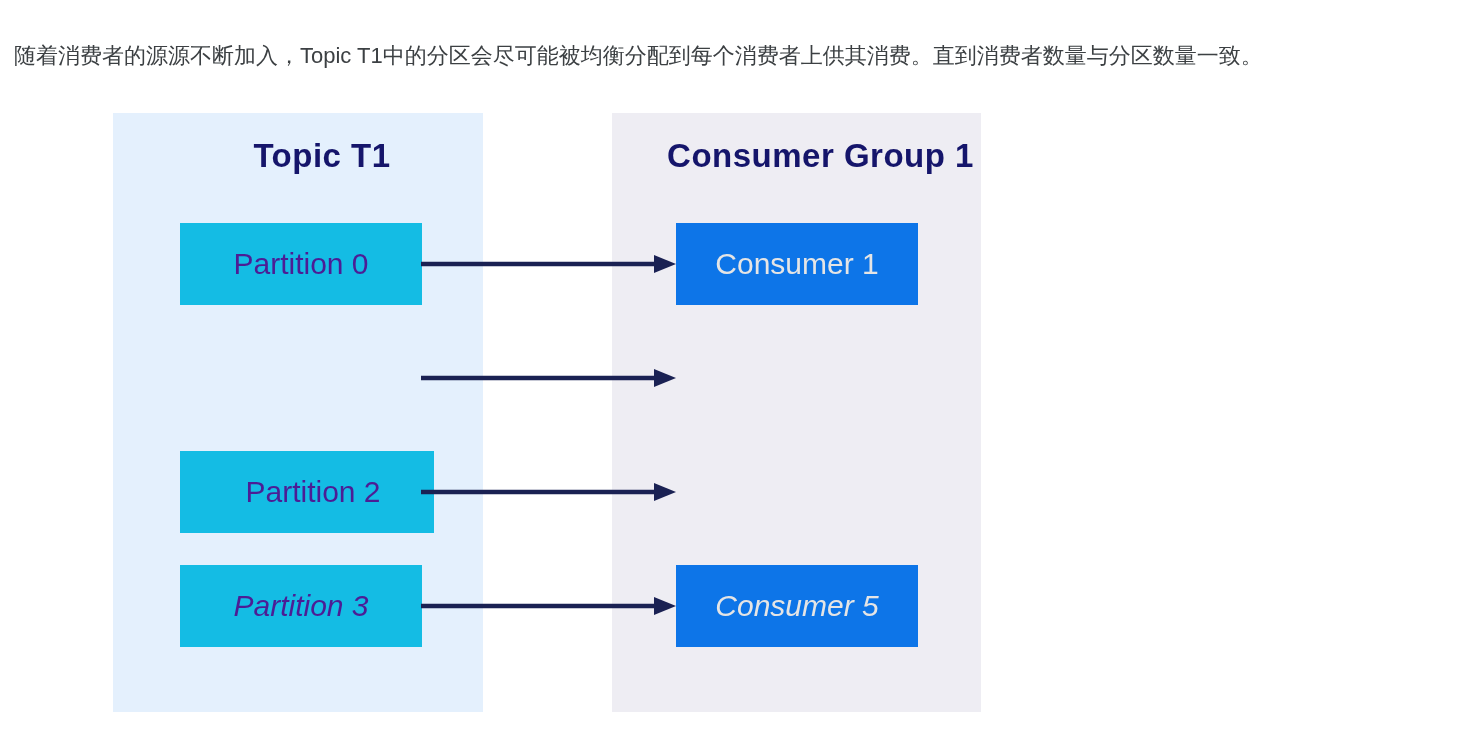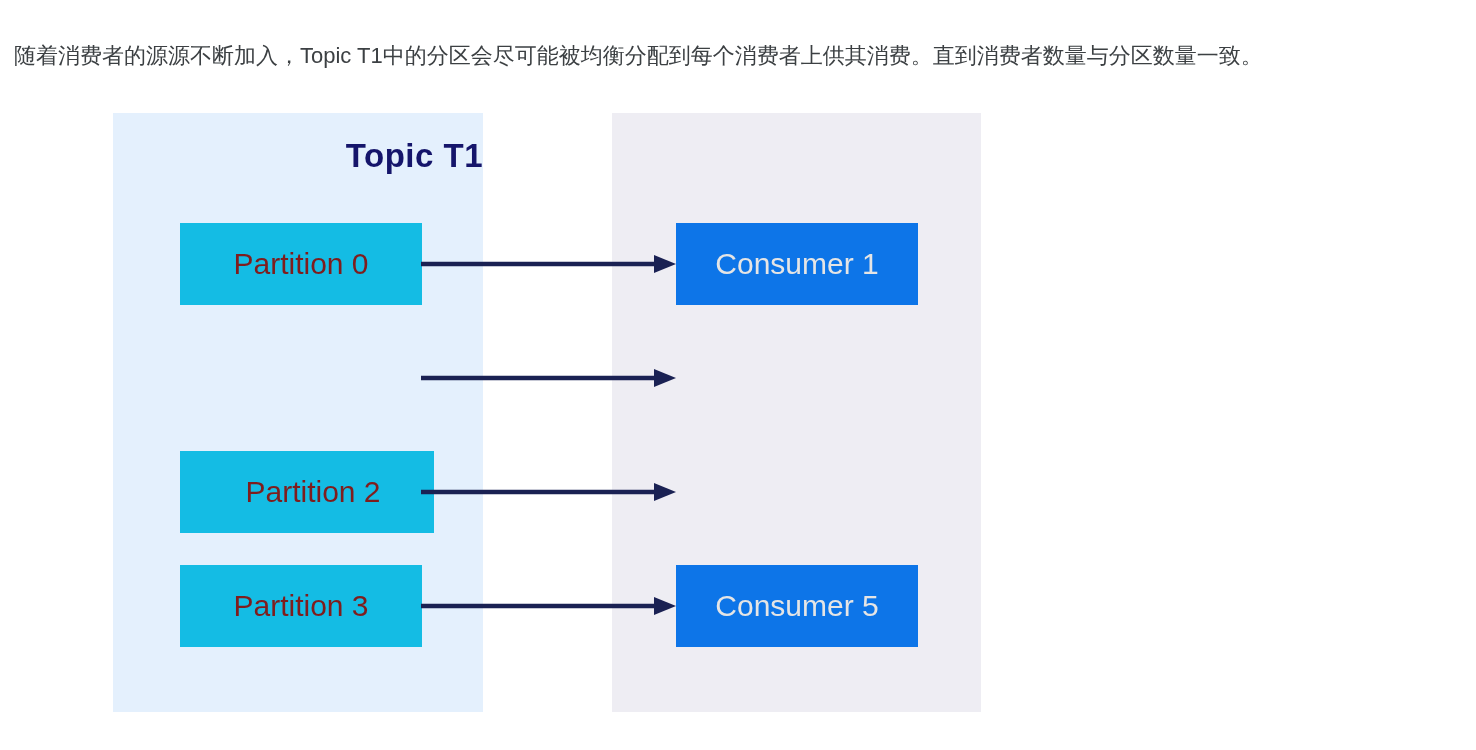--- a/index.html
+++ b/index.html
@@ -38,49 +38,50 @@
   .consumer-panel {
     left: 612px;
     width: 369px;
     background: #eeedf3;
   }
   .panel-title {
     position: absolute;
     top: 24px;
     left: 0;
     width: 100%;
-    text-align: right;
+    text-align: center;
     font-size: 33px;
     font-weight: bold;
     color: #15156b;
     letter-spacing: 0.5px;
+    padding-left: 24px;
   }
   .box {
     position: absolute;
     width: 242px;
     height: 82px;
     display: flex;
     align-items: center;
     justify-content: center;
     font-size: 30px;
   }
   .partition-box {
     left: 67px;
     background: #14bce4;
-    color: #7f1d1d;
+    color: #4c1d95;
   }
   .consumer-box {
     left: 64px;
     background: #0d75e8;
     color: #e5e5e5;
   }
   .row-0 { top: 110px; }
   .row-1 { top: 224px; }
   .row-2 { top: 338px; padding-left: 12px; }
-  .row-3 { top: 452px; }
+  .row-3 { top: 452px; font-style: italic; }
   .arrows {
     position: absolute;
     left: 0;
     top: 0;
     width: 1476px;
     height: 750px;
     pointer-events: none;
   }
 </style>
 </head>
@@ -91,20 +92,21 @@
   <p class="desc">随着消费者的源源不断加入，Topic T1中的分区会尽可能被均衡分配到每个消费者上供其消费。直到消费者数量与分区数量一致。</p>
 
   <div class="panel topic-panel">
     <div class="panel-title">Topic T1</div>
     <div class="box partition-box row-0">Partition 0</div>
     <div class="box partition-box row-2">Partition 2</div>
     <div class="box partition-box row-3">Partition 3</div>
   </div>
 
   <div class="panel consumer-panel">
+    <div class="panel-title">Consumer Group 1</div>
     <div class="box consumer-box row-0">Consumer 1</div>
     <div class="box consumer-box row-3">Consumer 5</div>
   </div>
 
   <svg class="arrows" viewBox="0 0 1476 750" aria-hidden="true">
     <g stroke="#1a2153" stroke-width="4.5" fill="#1a2153">
       <line x1="421" y1="264" x2="655" y2="264"></line>
       <polygon points="654,255 676,264 654,273" stroke="none"></polygon>
 
       <line x1="421" y1="378" x2="655" y2="378"></line>

